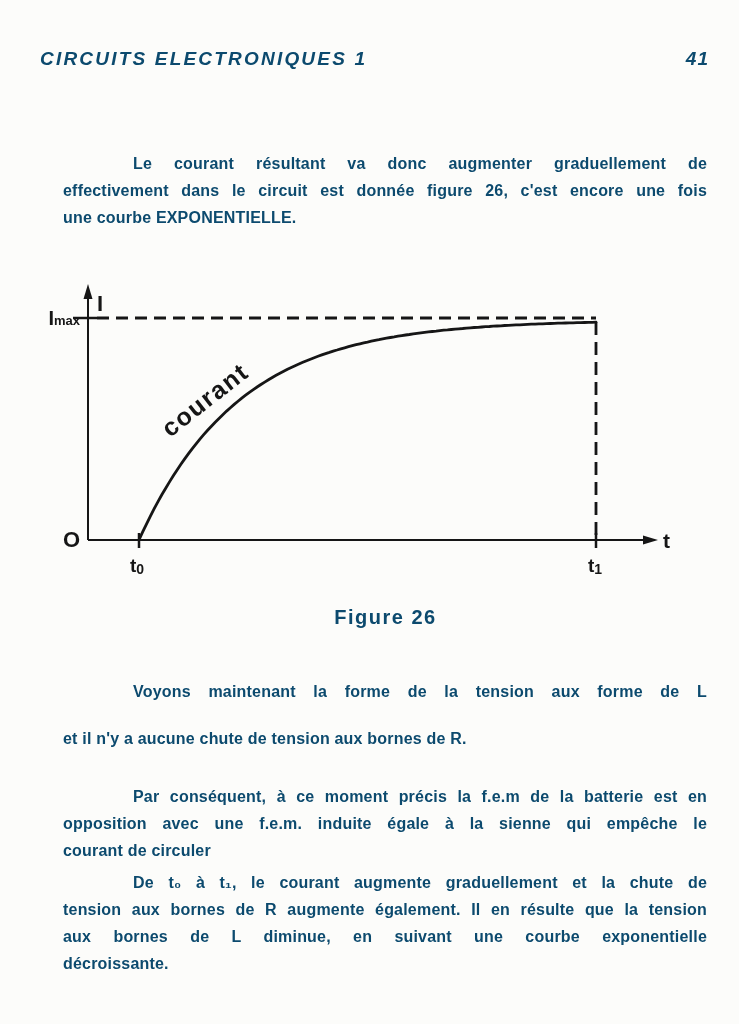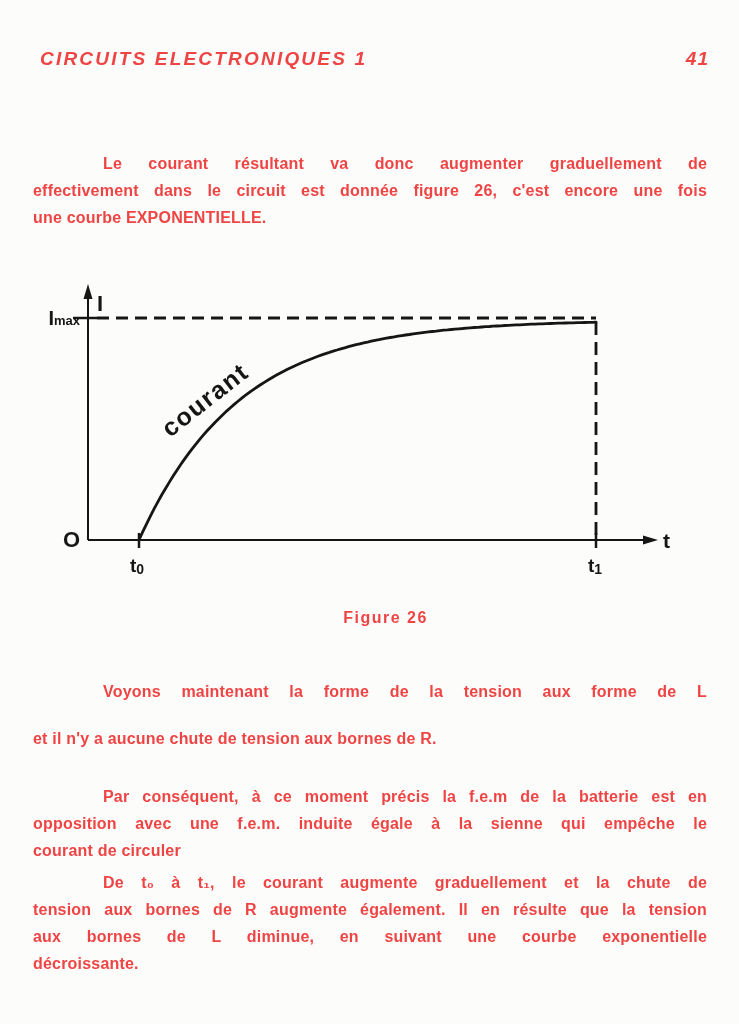--- a/index.html
+++ b/index.html
@@ -3,50 +3,50 @@
 <meta charset="utf-8">
 <style>
   html,body{margin:0;padding:0;background:#e8e8e6;}
   .page{
     position:relative;
     width:739px;height:1024px;
     margin:0 auto;
     background:#fcfcfa;
     overflow:hidden;
     font-family:"Liberation Sans","DejaVu Sans",sans-serif;
-    color:#ef4444;
+    color:#0c4a6e;
     font-weight:700;
   }
   .header{
     position:absolute;top:40px;left:40px;right:30px;
     display:flex;justify-content:space-between;align-items:baseline;
     font-style:italic;font-size:19px;letter-spacing:2.2px;
   }
   .header .pagenum{letter-spacing:1px;margin-top:8px;}
   .para{
     position:absolute;left:33px;width:674px;
     font-size:16px;letter-spacing:0.2px;
   }
   .line{
     line-height:27px;height:27px;
     text-align:justify;text-align-last:justify;
-    white-space:normal;overflow:visible;
+    white-space:normal;overflow:visible;margin-left:30px;
   }
   .line.indent{padding-left:70px;}
   .line.last{text-align:right;text-align-last:left;}
   #para-0{top:150px;}
   #para-1{top:678px;}
   #para-2{top:725px;}
   #para-3{top:783px;}
   #para-4{top:869px;}
   .figure-svg{position:absolute;top:278px;left:0;}
   .fig-caption{
     position:absolute;top:604px;left:0;width:739px;
     box-sizing:border-box;padding-left:32px;
-    text-align:center;font-size:16px;letter-spacing:1.5px;line-height:27px;
+    text-align:center;font-size:20px;letter-spacing:1.5px;line-height:27px;
   }
   svg text{font-family:"Liberation Sans","DejaVu Sans",sans-serif;font-weight:700;fill:#161616;}
 </style>
 </head>
 <body>
 
 <div class="page">
 
   <div class="header">
     <span>CIRCUITS ELECTRONIQUES 1</span>

